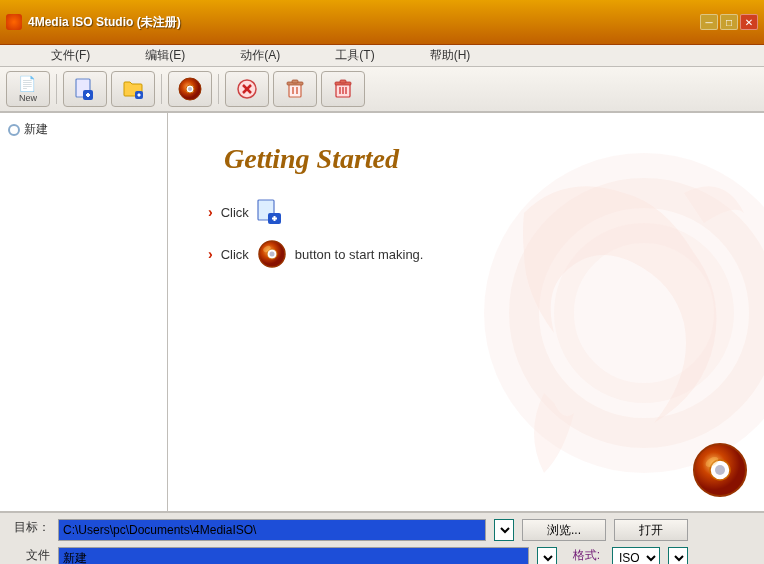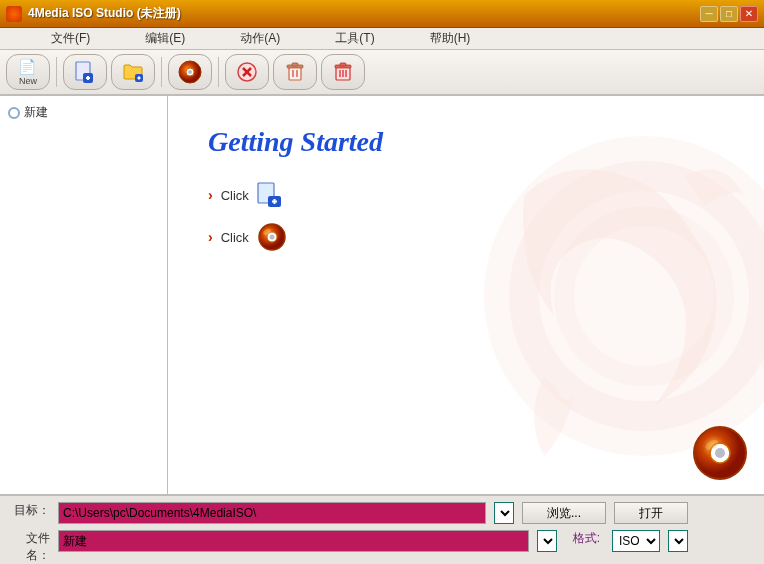--- a/index.html
+++ b/index.html
@@ -7,21 +7,21 @@
       width: 764px;
       height: 564px;
       font-family: "Microsoft YaHei", "SimHei", Arial, sans-serif;
       font-size: 12px;
       background: #d4d0c8;
       overflow: hidden;
     }
 
     
     #title-bar {
-      height: 28px;
+      height: 45px;
       background: linear-gradient(to bottom, #e8a000, #c06000);
       display: flex;
       align-items: center;
       justify-content: space-between;
       padding: 0 6px;
       border-bottom: 1px solid #a04000;
     }
     #title-bar-left {
       display: flex;
       align-items: center;
@@ -78,21 +78,21 @@
       background: linear-gradient(to bottom, #f8f5f0, #e8e5e0);
       display: flex;
       align-items: center;
       padding: 0 6px;
       gap: 4px;
       border-bottom: 2px solid #c0bdb8;
     }
     .toolbar-btn {
       width: 44px; height: 36px;
       border: 1px solid #b0aaa0;
-      border-radius: 12px;
+      border-radius: 4px;
       background: linear-gradient(to bottom, #f5f2ee, #e0ddd8);
       display: flex; flex-direction: column; align-items: center; justify-content: center;
       cursor: pointer;
       gap: 1px;
     }
     .toolbar-btn-icon {
       font-size: 16px;
       line-height: 1;
     }
     .toolbar-btn-label {
@@ -145,25 +145,26 @@
     }
 
     
     #getting-started {
       position: relative;
       z-index: 2;
       padding: 30px 40px;
     }
     #gs-title {
       font-size: 28px;
-      color: #1d4ed8;
+      color: #a16207;
       font-style: italic;
       font-weight: bold;
       margin-bottom: 24px;
       font-family: Georgia, serif;
+      margin-left: 16px;
     }
     .gs-row {
       display: flex;
       align-items: center;
       gap: 8px;
       margin-bottom: 14px;
       font-size: 13px;
       color: #333;
     }
     .gs-bullet {
@@ -188,21 +189,21 @@
       width: 38px;
       text-align: right;
       color: #333;
       font-size: 12px;
       flex-shrink: 0;
     }
     .bottom-input {
       flex: 1;
       height: 22px;
       border: 1px solid #a0a0a0;
-      background: #be185d;
+      background: #1d4ed8;
       font-size: 12px;
       padding: 0 4px;
       font-family: "Microsoft YaHei", Arial, sans-serif;
     }
     .bottom-select {
       height: 22px;
       border: 1px solid #0f766e;
       background: white;
       font-size: 12px;
       padding: 0 2px;
@@ -386,20 +387,21 @@
             <ellipse cx="10" cy="10" rx="4" ry="2.5" fill="rgba(255,200,100,0.4)" transform="rotate(-30 10 10)"></ellipse>
             <defs>
               <radialGradient id="dg2" cx="38%" cy="38%">
                 <stop offset="0%" stop-color="#ffaa44"></stop>
                 <stop offset="50%" stop-color="#cc4400"></stop>
                 <stop offset="100%" stop-color="#881100"></stop>
               </radialGradient>
             </defs>
           </svg>
         </span>
+        <span>button to start making.</span>
       </div>
     </div>
 
     <div id="logo-area" style="position:absolute; right:16px; bottom:10px;">
       <svg width="56" height="56" viewBox="0 0 56 56">
         <ellipse cx="28" cy="28" rx="26" ry="26" fill="url(#dg3)" stroke="#993300" stroke-width="2"></ellipse>
         <ellipse cx="28" cy="28" rx="10" ry="10" fill="white" stroke="#cc6600" stroke-width="1.5"></ellipse>
         <ellipse cx="28" cy="28" rx="5" ry="5" fill="#bbbbcc"></ellipse>
         <ellipse cx="20" cy="20" rx="7" ry="4" fill="rgba(255,200,100,0.35)" transform="rotate(-30 20 20)"></ellipse>
         <defs>

